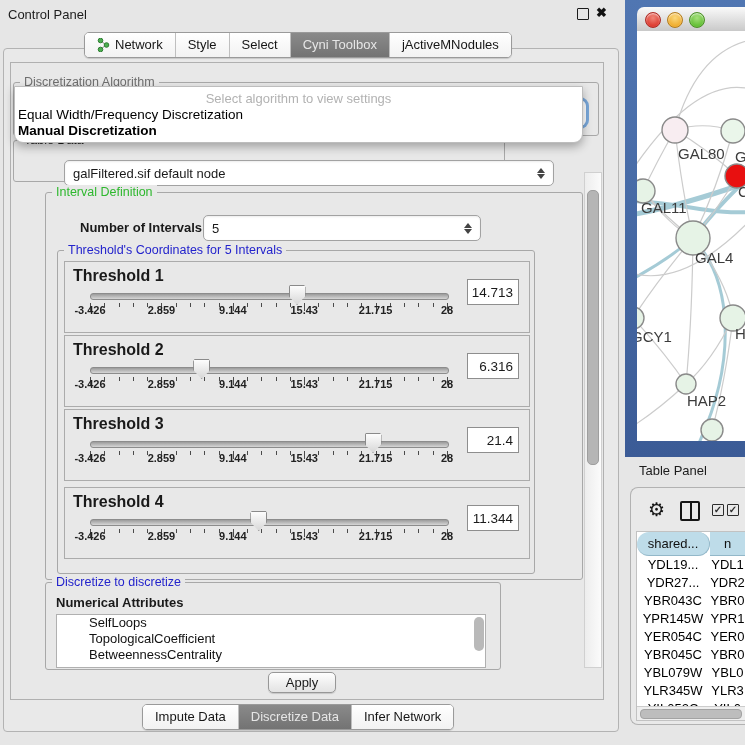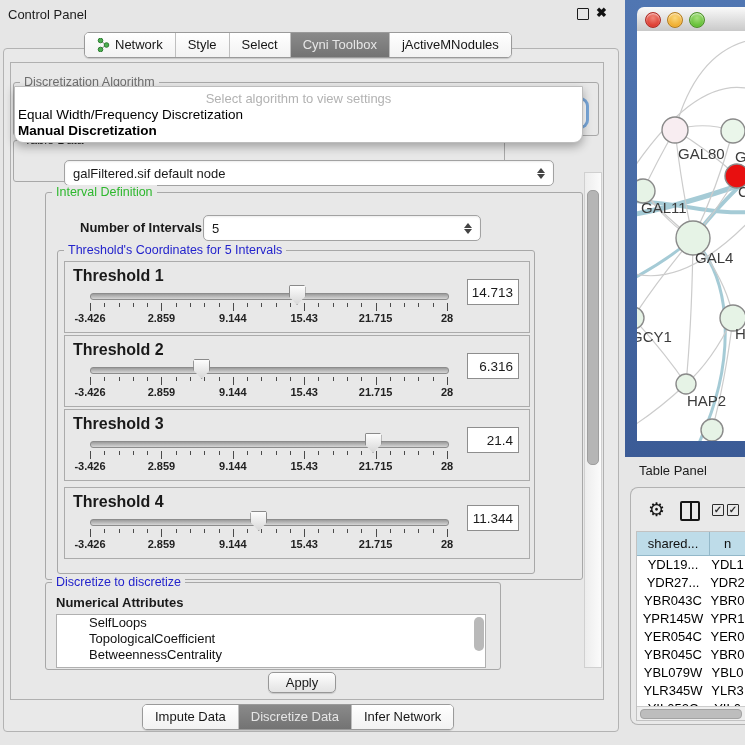--- a/index.html
+++ b/index.html
@@ -41,21 +41,21 @@
   
   .th-row{position:absolute;left:6px;width:464px;height:70px;border:1px solid #ababab;background:#e8e8e8;}
   .th-label{position:absolute;left:8px;top:5px;font-weight:bold;font-size:16px;}
   .track{position:absolute;left:25px;top:31px;width:357px;height:5px;border-radius:3px;
          background:linear-gradient(#9b9b9b,#d6d6d6);border:1px solid #8c8c8c;}
   .thumb{position:absolute;top:23px;width:15px;height:18px;
          background:linear-gradient(#fdfdfd,#d8d8d8);border:1px solid #8a8a8a;
          clip-path:polygon(8% 0,92% 0,100% 12%,100% 55%,50% 100%,0 55%,0 12%);}
   .ticks{position:absolute;left:25px;top:41px;width:357px;height:9px;}
   .ticks i{position:absolute;top:0;width:1px;background:#4a4a4a;}
-  .tlabels{position:absolute;left:25px;top:50px;width:357px;height:13px;}
+  .tlabels{position:absolute;left:25px;top:42px;width:357px;height:13px;}
   .tlabels span{position:absolute;transform:translateX(-50%);font-size:11px;font-weight:bold;color:#222;white-space:nowrap;}
   .vbox{position:absolute;left:402px;top:17px;width:52px;height:26px;background:#fff;border:1px solid #8e8e8e;
         font-size:13.5px;text-align:right;line-height:26px;padding-right:5px;box-sizing:border-box;}
   
   #attr-list{left:56px;top:614px;width:428px;height:52px;background:#fff;border:1px solid #b0b0b0;overflow:hidden;}
   #attr-list .item{padding-left:32px;font-size:13px;line-height:16px;color:#111;}
   #attr-scroll{position:absolute;right:1px;top:2px;width:10px;height:34px;border-radius:5px;background:#b9b9b9;}
   .button{border:1px solid #979797;border-radius:5px;background:linear-gradient(#fefefe,#e3e3e3);
           font-size:13px;text-align:center;box-shadow:0 1px 1px rgba(0,0,0,.15);}
   
@@ -76,21 +76,21 @@
                border-radius:8px 0 0 8px;border-right:none;}
   #gear-icon{left:648px;top:498px;font-size:19px;color:#151515;}
   #cols-icon{left:680px;top:501px;width:16px;height:16px;border:2px solid #151515;border-radius:2px;}
   #cols-icon i{position:absolute;left:50%;top:0;width:2px;height:100%;background:#151515;}
   .cbx{position:absolute;top:504px;width:10px;height:10px;border:1.5px solid #2c2c2c;border-radius:1px;
        font-size:10px;line-height:10px;text-align:center;color:#2c2c2c;font-weight:bold;}
   #grid{left:636px;top:531px;width:109px;height:188px;background:#fff;border:1px solid #c2c2c2;border-right:none;overflow:hidden;}
   .hrow{display:flex;height:24px;}
   .hcell{background:#bedce9;border-right:1px solid #93b8c9;border-bottom:1px solid #93b8c9;
          font-size:13px;text-align:center;line-height:24px;color:#111;}
-  .hc1{width:72px;flex:none;}
+  .hc1{width:72px;flex:none;border-radius:12px;}
   .hc2{flex:1;}
   .drow{display:flex;height:18px;}
   .dcell{font-size:13px;line-height:18px;text-align:center;color:#000;}
   #h-scroll{position:absolute;left:0;bottom:0;width:100%;height:13px;background:#eeeeee;border-top:1px solid #cccccc;}
   #h-scroll i{position:absolute;left:3px;top:2px;width:100px;height:8px;border-radius:4px;background:#bdbdbd;border:1px solid #a3a3a3;}
   svg text{font-family:"Liberation Sans",sans-serif;}
 </style>
 </head>
 <body>
 

